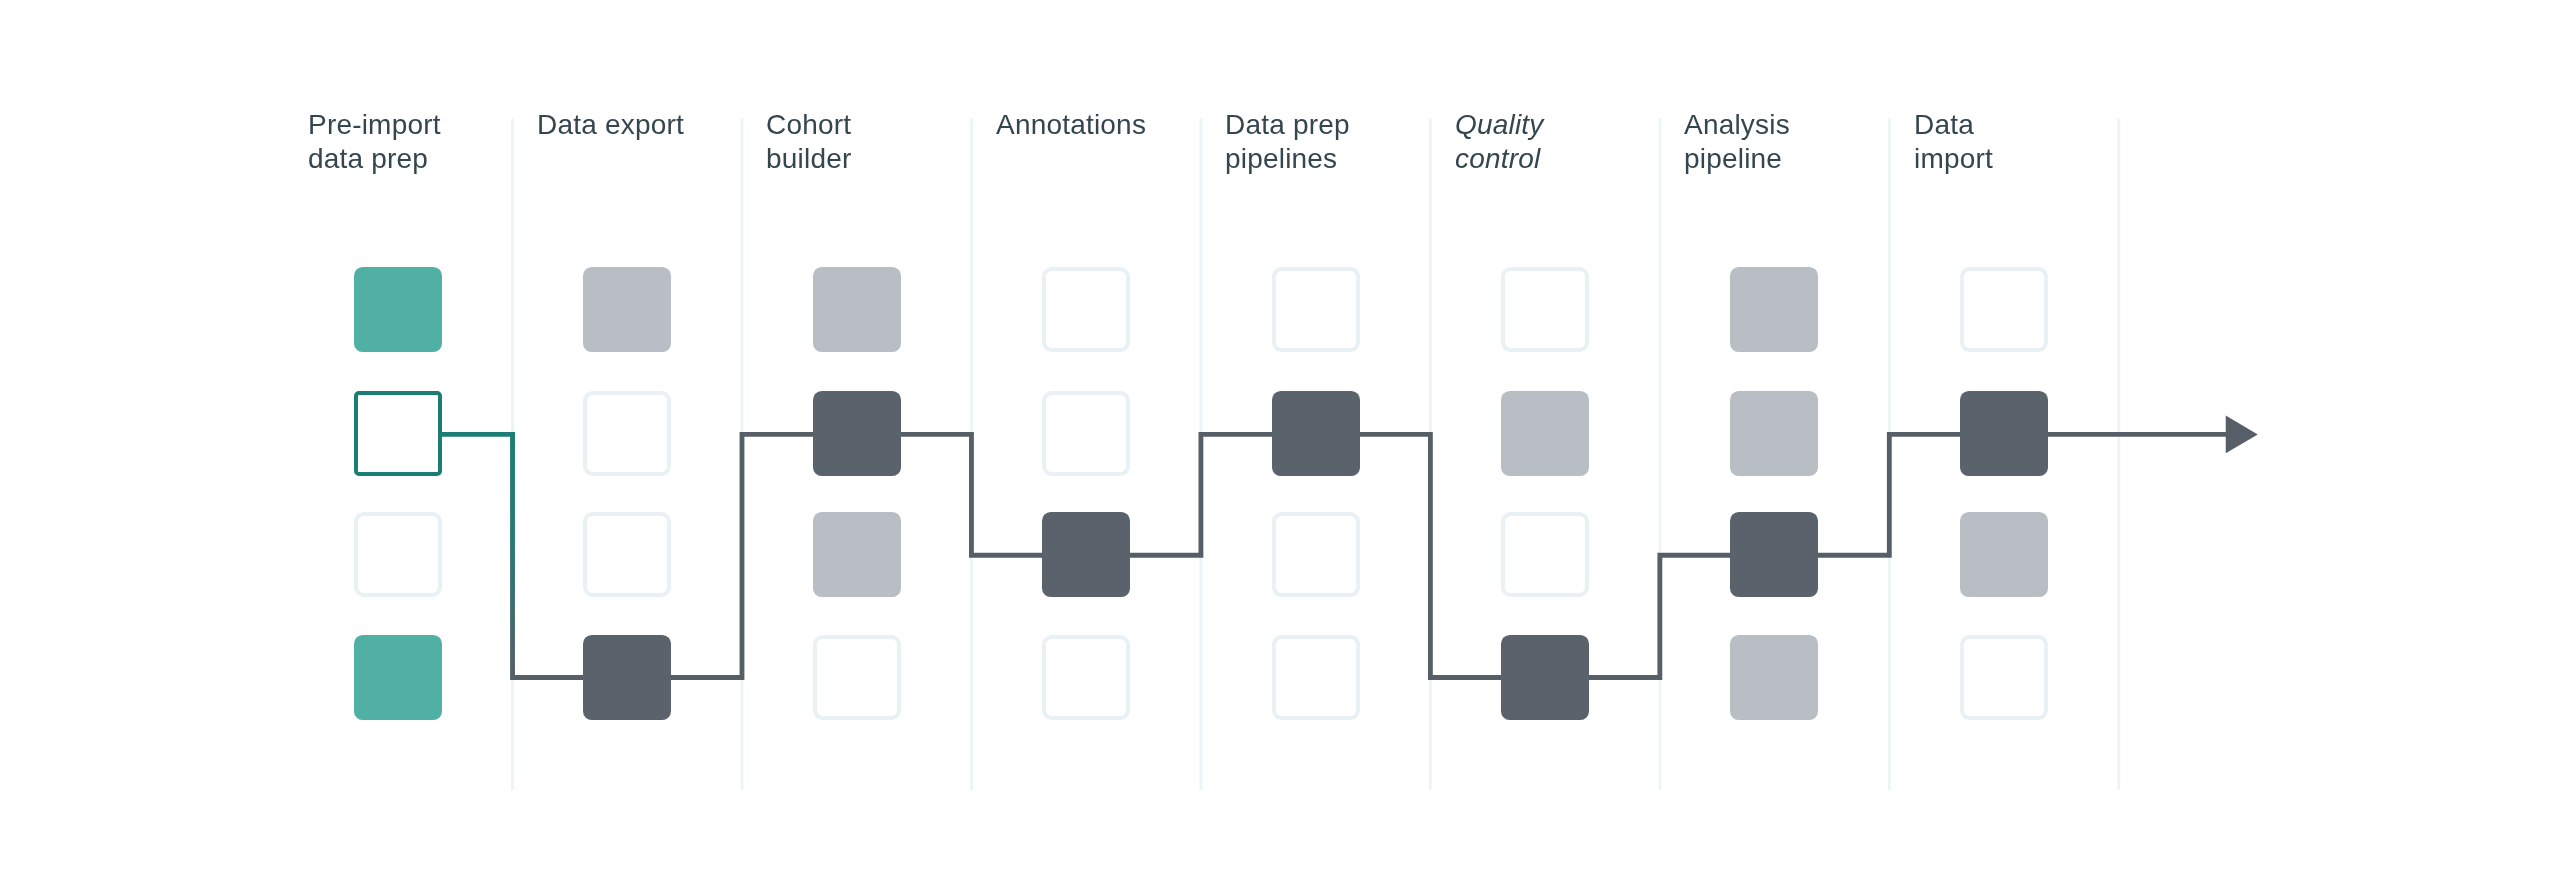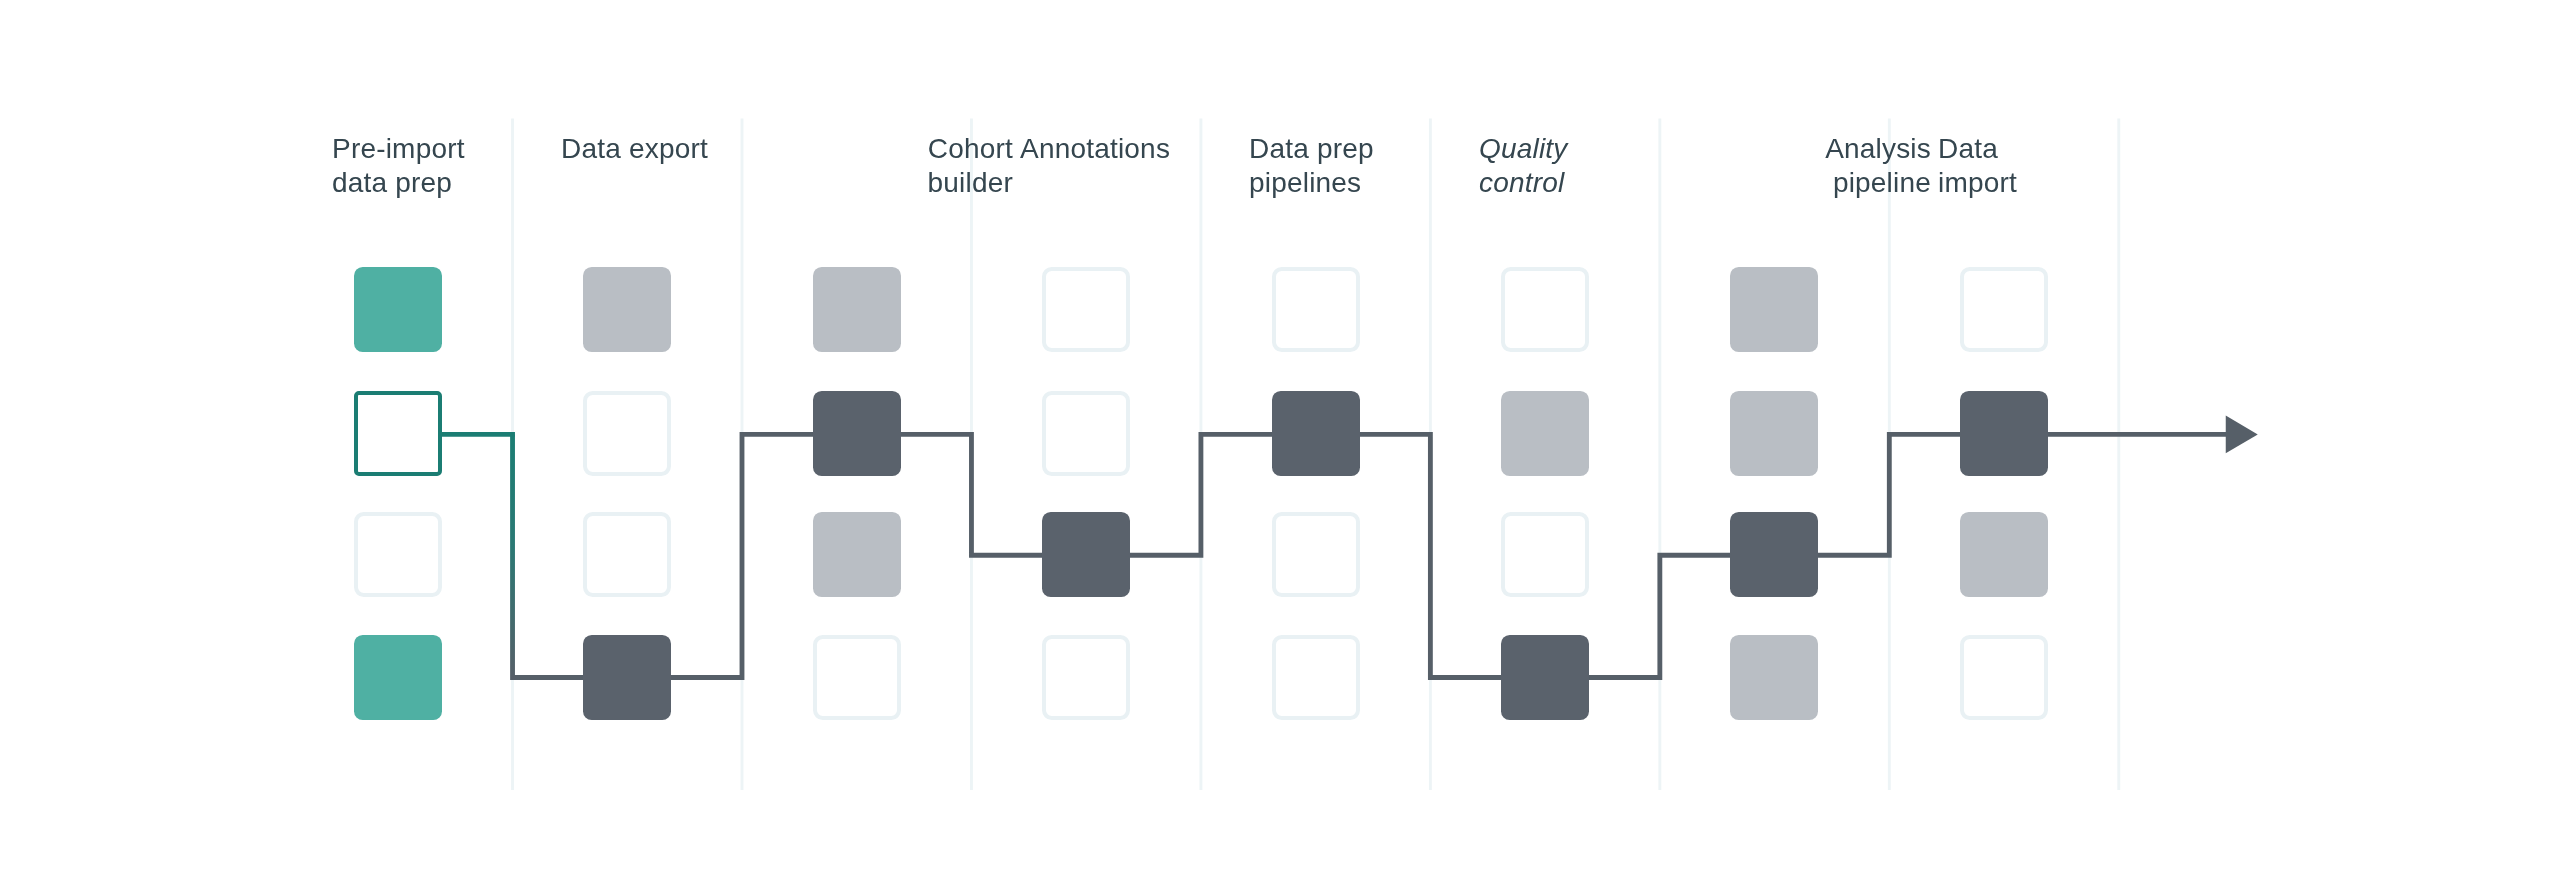--- a/index.html
+++ b/index.html
@@ -17,28 +17,27 @@
   }
   #lines {
     position: absolute;
     left: 0;
     top: 0;
     width: 2576px;
     height: 897px;
   }
   .col-label {
     position: absolute;
-    top: 132px;
+    top: 108px;
     width: 223px;
     font-size: 28px;
     line-height: 34px;
     letter-spacing: 0.2px;
     color: var(--label);
     white-space: pre-line;
-    margin-left: 24px;
   }
   .cell {
     position: absolute;
     width: 88px;
     height: 85px;
     border-radius: 8.7px;
     box-sizing: border-box;
     background: #ffffff;
   }
   .cell.teal  { background: var(--teal); }
@@ -79,21 +78,21 @@
 data prep</div>
       <div class="cell teal" style="left: 354px; top: 267px;"></div>
       <div class="cell start" style="left: 354px; top: 391px;"></div>
       <div class="cell empty" style="left: 354px; top: 512px;"></div>
       <div class="cell teal" style="left: 354px; top: 635px;"></div>
       <div class="col-label" style="left: 537px;">Data export</div>
       <div class="cell gray" style="left: 583px; top: 267px;"></div>
       <div class="cell empty" style="left: 583px; top: 391px;"></div>
       <div class="cell empty" style="left: 583px; top: 512px;"></div>
       <div class="cell path" style="left: 583px; top: 635px;"></div>
-      <div class="col-label" style="left: 766px; text-align: right;">Cohort
+      <div class="col-label" style="left: 766px;">Cohort
 builder</div>
       <div class="cell gray" style="left: 813px; top: 267px;"></div>
       <div class="cell path" style="left: 813px; top: 391px;"></div>
       <div class="cell gray" style="left: 813px; top: 512px;"></div>
       <div class="cell empty" style="left: 813px; top: 635px;"></div>
       <div class="col-label" style="left: 996px;">Annotations</div>
       <div class="cell empty" style="left: 1042px; top: 267px;"></div>
       <div class="cell empty" style="left: 1042px; top: 391px;"></div>
       <div class="cell path" style="left: 1042px; top: 512px;"></div>
       <div class="cell empty" style="left: 1042px; top: 635px;"></div>
@@ -102,21 +101,21 @@
       <div class="cell empty" style="left: 1272px; top: 267px;"></div>
       <div class="cell path" style="left: 1272px; top: 391px;"></div>
       <div class="cell empty" style="left: 1272px; top: 512px;"></div>
       <div class="cell empty" style="left: 1272px; top: 635px;"></div>
       <div class="col-label" style="left: 1455px; font-style: italic;">Quality
 control</div>
       <div class="cell empty" style="left: 1501px; top: 267px;"></div>
       <div class="cell gray" style="left: 1501px; top: 391px;"></div>
       <div class="cell empty" style="left: 1501px; top: 512px;"></div>
       <div class="cell path" style="left: 1501px; top: 635px;"></div>
-      <div class="col-label" style="left: 1684px; text-align: right;">Analysis
+      <div class="col-label" style="left: 1684px;">Analysis
 pipeline</div>
       <div class="cell gray" style="left: 1730px; top: 267px;"></div>
       <div class="cell gray" style="left: 1730px; top: 391px;"></div>
       <div class="cell path" style="left: 1730px; top: 512px;"></div>
       <div class="cell gray" style="left: 1730px; top: 635px;"></div>
       <div class="col-label" style="left: 1914px;">Data
 import</div>
       <div class="cell empty" style="left: 1960px; top: 267px;"></div>
       <div class="cell path" style="left: 1960px; top: 391px;"></div>
       <div class="cell gray" style="left: 1960px; top: 512px;"></div>

